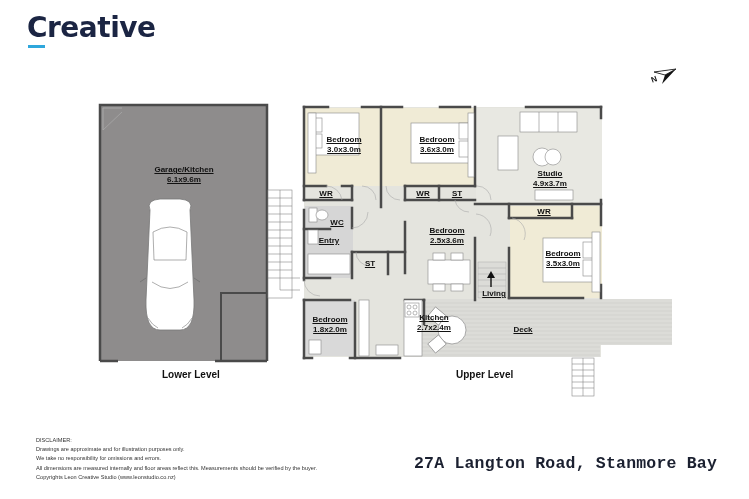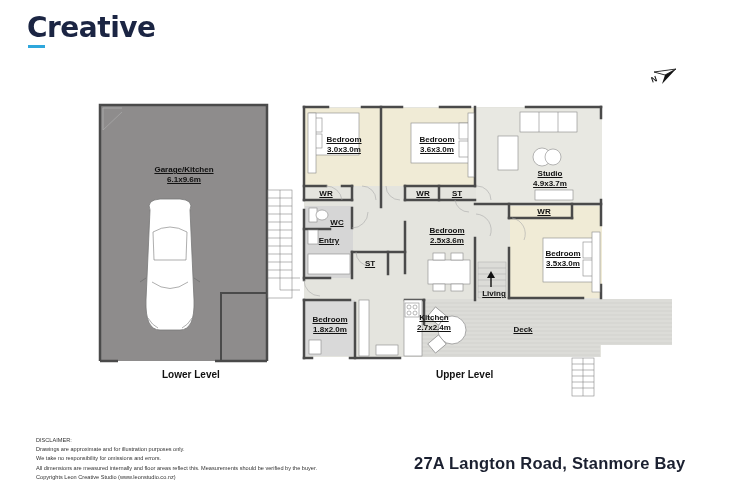--- a/index.html
+++ b/index.html
@@ -4,21 +4,21 @@
 <style>
   html,body{margin:0;padding:0;background:#fff;}
   body{width:749px;height:499px;position:relative;overflow:hidden;font-family:"Liberation Sans",sans-serif;}
   .logo{position:absolute;left:27px;top:14px;font-family:"DejaVu Sans",sans-serif;font-weight:bold;font-size:28px;color:#1b2543;letter-spacing:-0.5px;line-height:1;}
   .logo-bar{position:absolute;left:28px;top:45px;width:17px;height:3px;background:#2fa7dc;}
   .north{position:absolute;left:648px;top:66px;width:30px;height:20px;}
   .plan{position:absolute;left:0;top:0;}
   .lbl{position:absolute;font-family:"Liberation Sans",sans-serif;font-weight:bold;font-size:8px;color:#111;text-align:center;line-height:10px;white-space:nowrap;text-decoration:underline;}
   .level{position:absolute;font-family:"Liberation Sans",sans-serif;font-weight:bold;font-size:10px;color:#111;white-space:nowrap;}
   .disclaimer{position:absolute;left:36px;top:436px;font-family:"Liberation Sans",sans-serif;font-size:5.6px;color:#333;line-height:9.2px;}
-  .address{position:absolute;left:414px;top:454px;font-family:Liberation Sans, sans-serif;font-weight:bold;font-size:16.5px;color:#1b2030;white-space:nowrap;letter-spacing:0.2px;}
+  .address{position:absolute;left:414px;top:454px;font-family:Liberation Mono, monospace;font-weight:bold;font-size:16.5px;color:#1b2030;white-space:nowrap;letter-spacing:0.2px;}
 </style>
 </head>
 <body>
 
 <div class="logo">Creative</div>
 <div class="logo-bar"></div>
 
 <svg class="north" viewBox="0 0 30 20">
   <path d="M6 6 L28 3 L14 18 L17 9 Z" fill="#111"></path>
   <path d="M6 6 L28 3 L17 9 Z" fill="#fff" stroke="#111" stroke-width="0.8"></path>
@@ -277,21 +277,21 @@
 
 <div class="lbl" style="left:314px;top:189px;width:24px;">WR</div>
 <div class="lbl" style="left:412px;top:189px;width:22px;">WR</div>
 <div class="lbl" style="left:446px;top:189px;width:22px;">ST</div>
 <div class="lbl" style="left:532px;top:207px;width:24px;">WR</div>
 <div class="lbl" style="left:326px;top:218px;width:22px;">WC</div>
 <div class="lbl" style="left:317px;top:236px;width:24px;">Entry</div>
 <div class="lbl" style="left:360px;top:259px;width:20px;">ST</div>
 
 <div class="level" style="left:162px;top:369px;">Lower Level</div>
-<div class="level" style="left:436px;top:369px;">Upper Level</div>
+<div class="level" style="left:456px;top:369px;">Upper Level</div>
 
 <div class="disclaimer">
   <div>DISCLAIMER:</div>
   <div>Drawings are approximate and for illustration purposes only.</div>
   <div>We take no responsibility for omissions and errors.</div>
   <div>All dimensions are measured internally and floor areas reflect this. Measurements should be verified by the buyer.</div>
   <div>Copyrights Leon Creative Studio (www.leonstudio.co.nz)</div>
 </div>
 
 <div class="address">27A Langton Road, Stanmore Bay</div>

